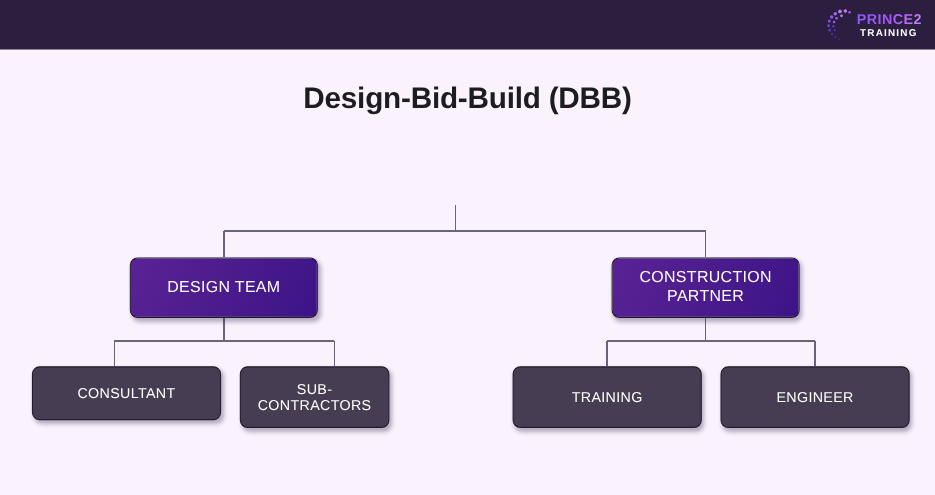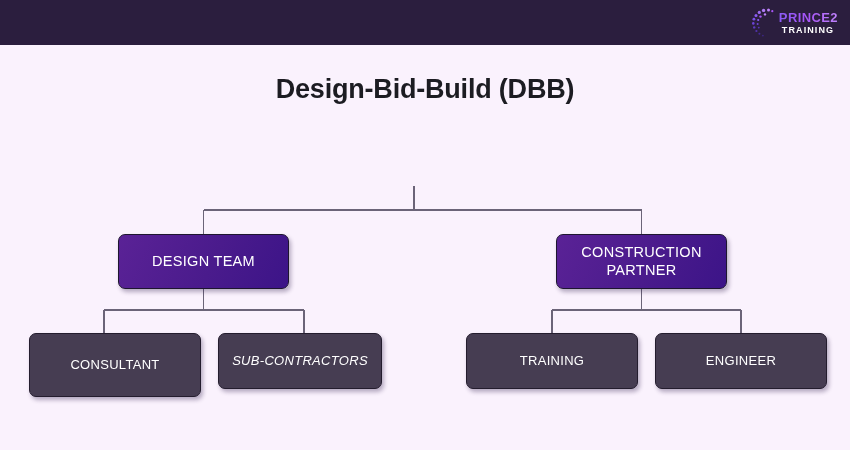--- a/index.html
+++ b/index.html
@@ -194,25 +194,25 @@
     <span>DESIGN TEAM</span>
   </div>
 
   <div class="node node-mid" style="left:556px; top:234px; width:171px; height:55px;">
     <span>
       <span>CONSTRUCTION</span><br>
       <span>PARTNER</span>
     </span>
   </div>
 
-  <div class="node node-leaf" style="left:29px; top:333px; width:172px; height:64px;text-align:right;">
+  <div class="node node-leaf" style="left:29px; top:333px; width:172px; height:49px;text-align:right;">
     <span>CONSULTANT</span>
   </div>
 
-  <div class="node node-leaf" style="left:218px; top:333px; width:164px; height:56px;font-style:italic;">
+  <div class="node node-leaf" style="left:218px; top:333px; width:136px; height:56px;">
     <span>SUB-CONTRACTORS</span>
   </div>
 
   <div class="node node-leaf" style="left:466px; top:333px; width:172px; height:56px;">
     <span>TRAINING</span>
   </div>
 
   <div class="node node-leaf" style="left:655px; top:333px; width:172px; height:56px;">
     <span>ENGINEER</span>
   </div>

